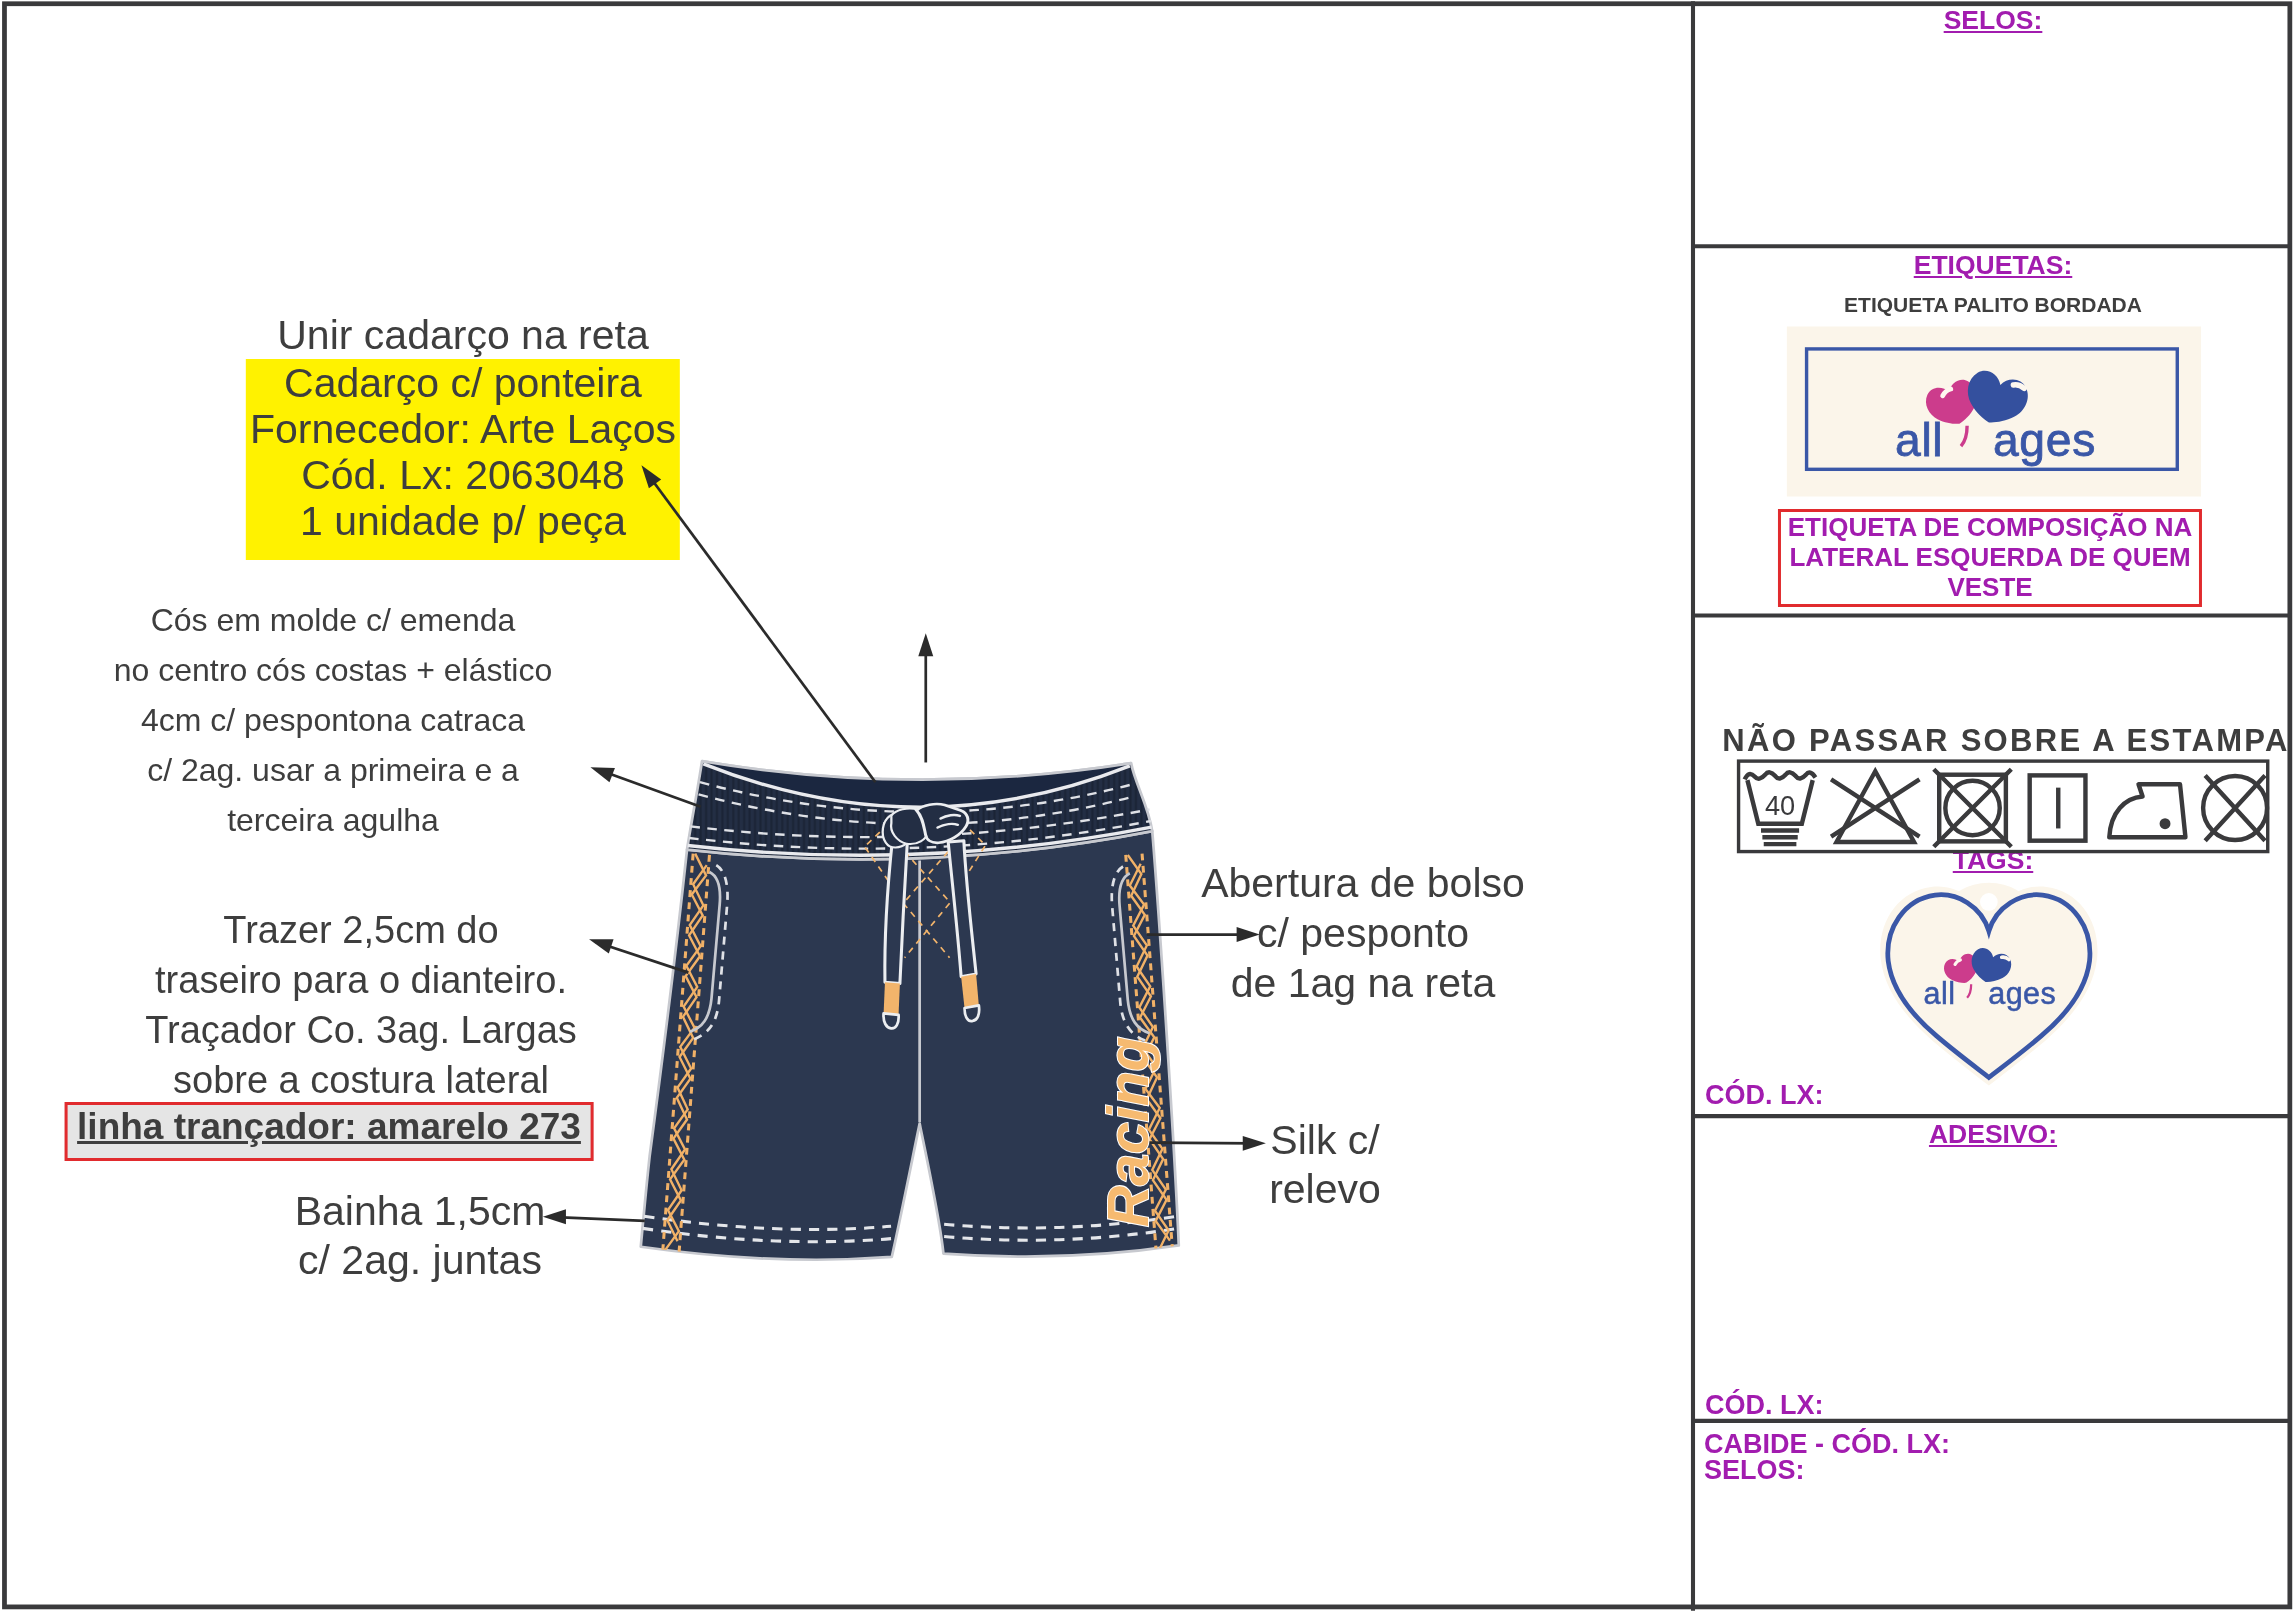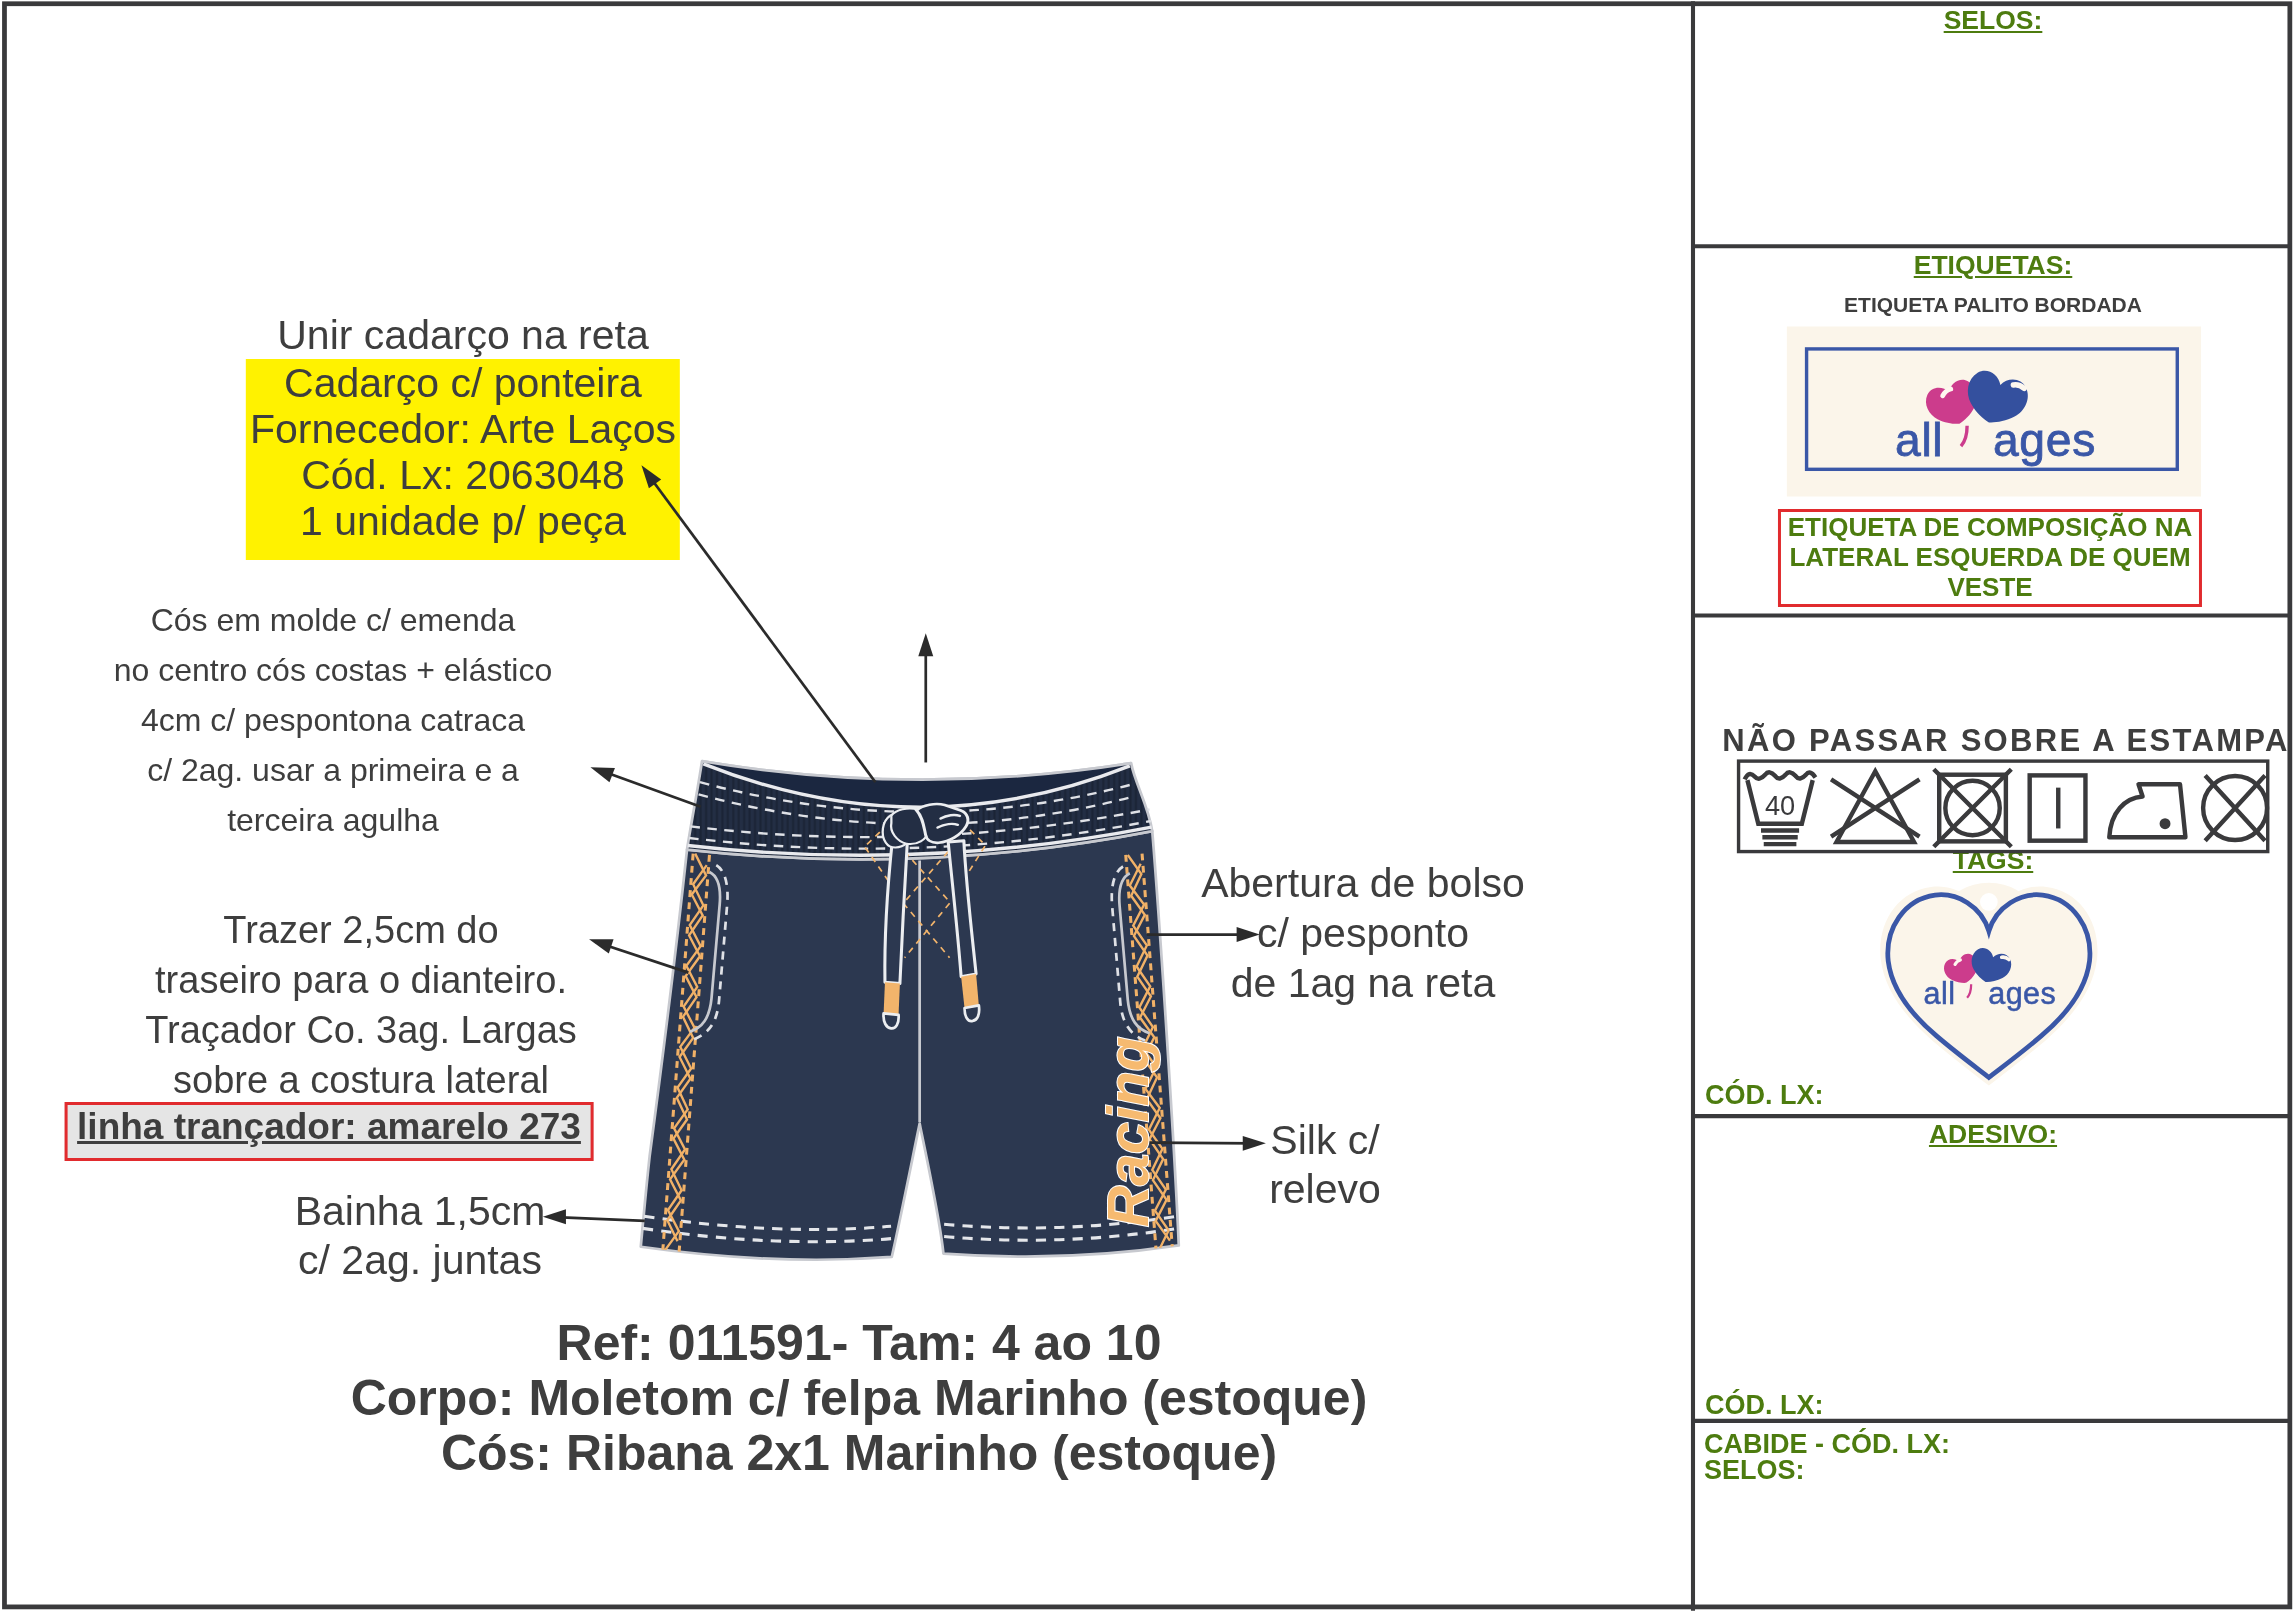--- a/index.html
+++ b/index.html
@@ -1,20 +1,20 @@
 <!DOCTYPE html>
 <html style="font-size:11px"><head>
 <meta charset="utf-8">
 <style>
   html,body{margin:0;padding:0;background:#fff;}
   #page{position:relative;width:2295px;height:1612px;background:#fff;
         font-family:"Liberation Sans",sans-serif;overflow:hidden;}
   .t{position:absolute;color:#3e3e3e;white-space:nowrap;z-index:1;}
   .c{text-align:center;transform:translateX(-50%);}
-  .red{color:#4d7c0f;font-weight:bold;}
+  .red{color:#a21caf;font-weight:bold;}
   .u{text-decoration:underline;}
   svg{position:absolute;left:0;top:0;z-index:2;}
 </style>
 </head>
 <body>
 <div id="page">
 
 <svg width="2295" height="1612" viewBox="0 0 3374 2370">
   <defs>
     <pattern id="rib" width="8" height="10" patternUnits="userSpaceOnUse">
@@ -206,21 +206,20 @@
 
 <div class="t c" style="left:329px;top:1102px;font-size:37px;line-height:39px;background:#e5e5e5;border:3.4px solid #e12b2e;padding:2px 9.5px 11.6px;font-weight:bold;text-align:center;"><span class="u">linha trançador: amarelo 273</span></div>
 
 <div class="t c" style="left:420px;top:1187px;font-size:41px;line-height:49px;">Bainha 1,5cm<br>c/ 2ag. juntas</div>
 
 
 <div class="t c" style="left:1363px;top:858px;font-size:41px;line-height:50px;">Abertura de bolso<br>c/ pesponto<br>de 1ag na reta</div>
 
 <div class="t c" style="left:1325px;top:1116px;font-size:41px;line-height:49px;">Silk c/<br>relevo</div>
 
-<div class="t c" style="left:859px;top:1316px;font-size:50px;line-height:55px;font-weight:bold;">Ref: 011591- Tam: 4 ao 10<br>Corpo: Moletom c/ felpa Marinho (estoque)<br>Cós: Ribana 2x1 Marinho (estoque)</div>
 
 <div class="t c red u" style="left:1993px;top:4.8px;font-size:26.5px;">SELOS:</div>
 
 <div class="t c red u" style="left:1993px;top:250px;font-size:26.5px;">ETIQUETAS:</div>
 
 <div class="t c" style="left:1993px;top:293px;font-size:21px;font-weight:bold;">ETIQUETA PALITO BORDADA</div>
 
 <div class="t c red" style="left:1990px;top:509px;font-size:26px;line-height:30px;border:3.4px solid #e12b2e;padding:0 6.8px 2px;">ETIQUETA DE COMPOSIÇÃO NA<br>LATERAL ESQUERDA DE QUEM<br>VESTE</div>
 
 

